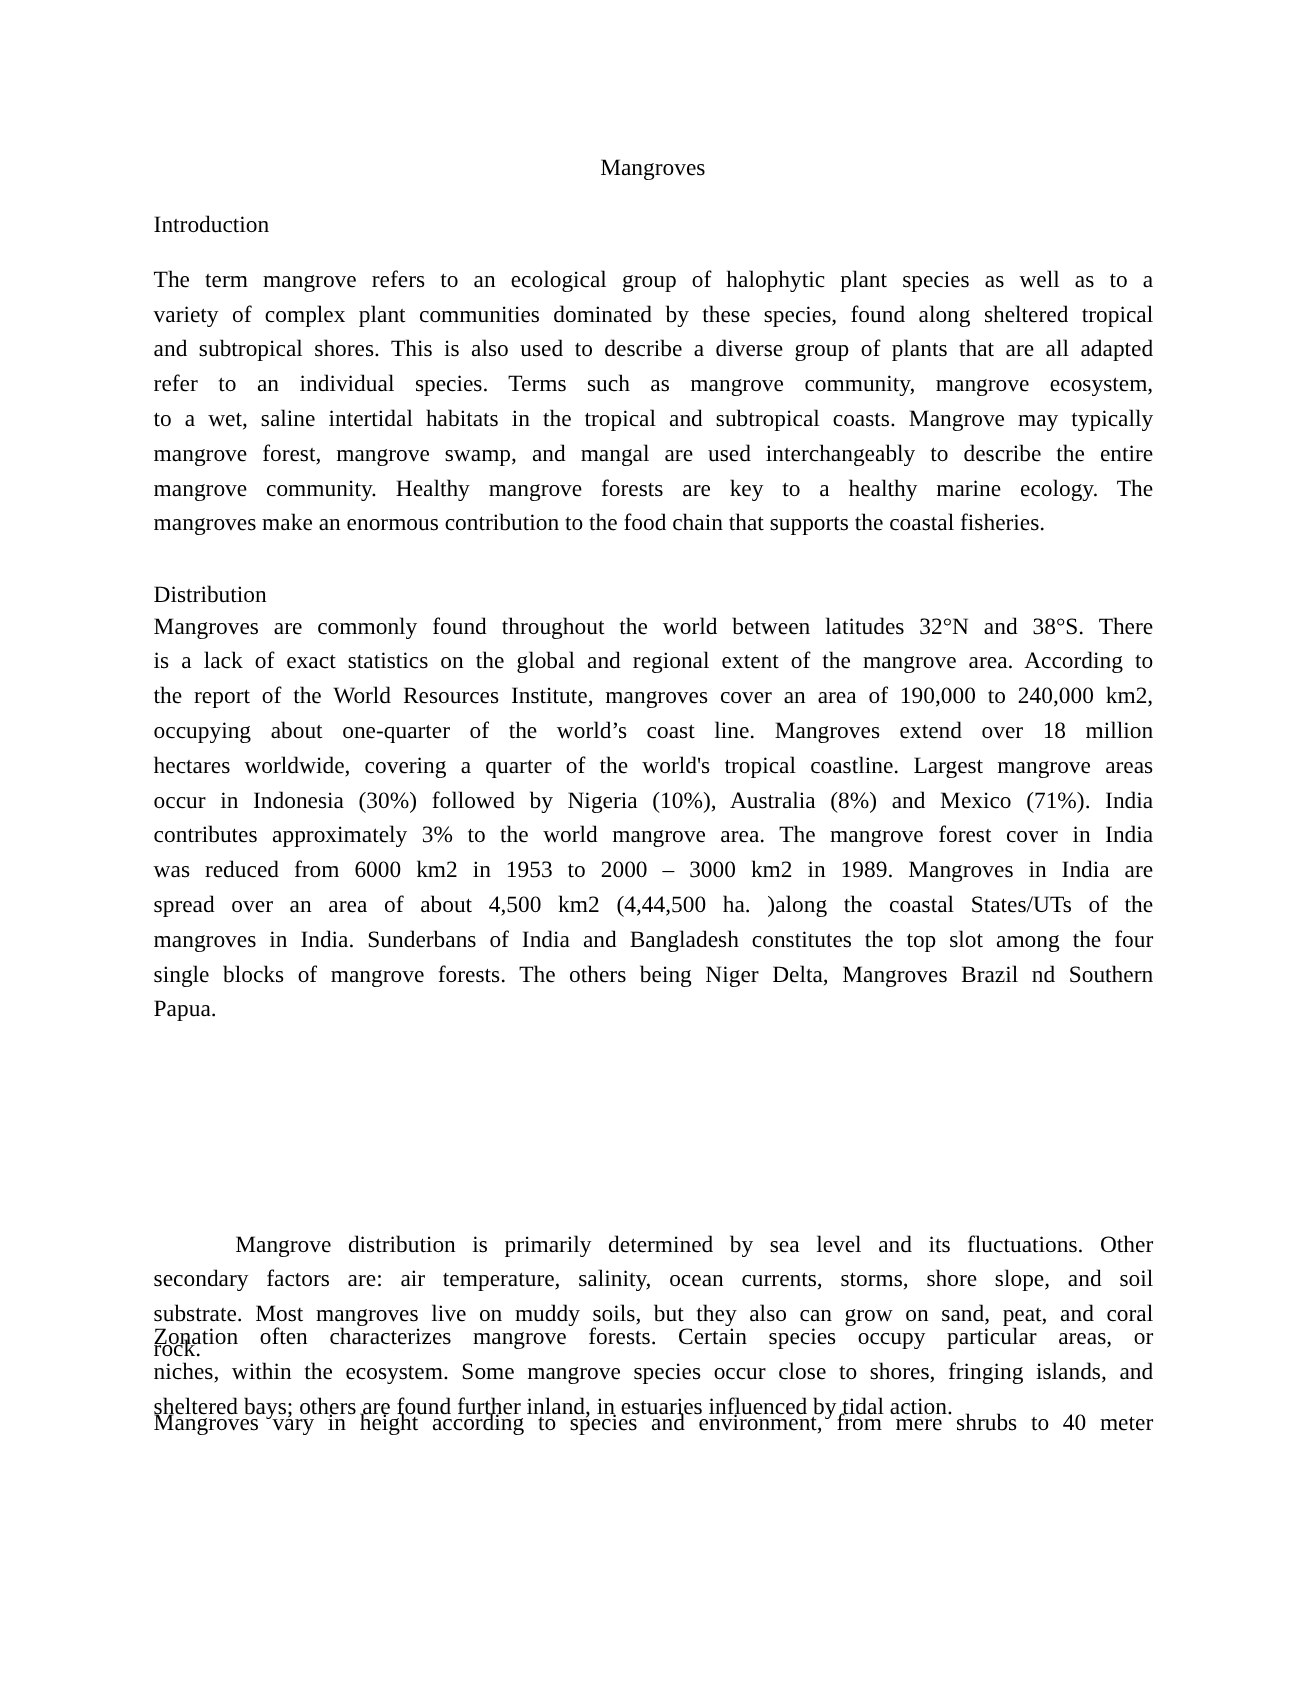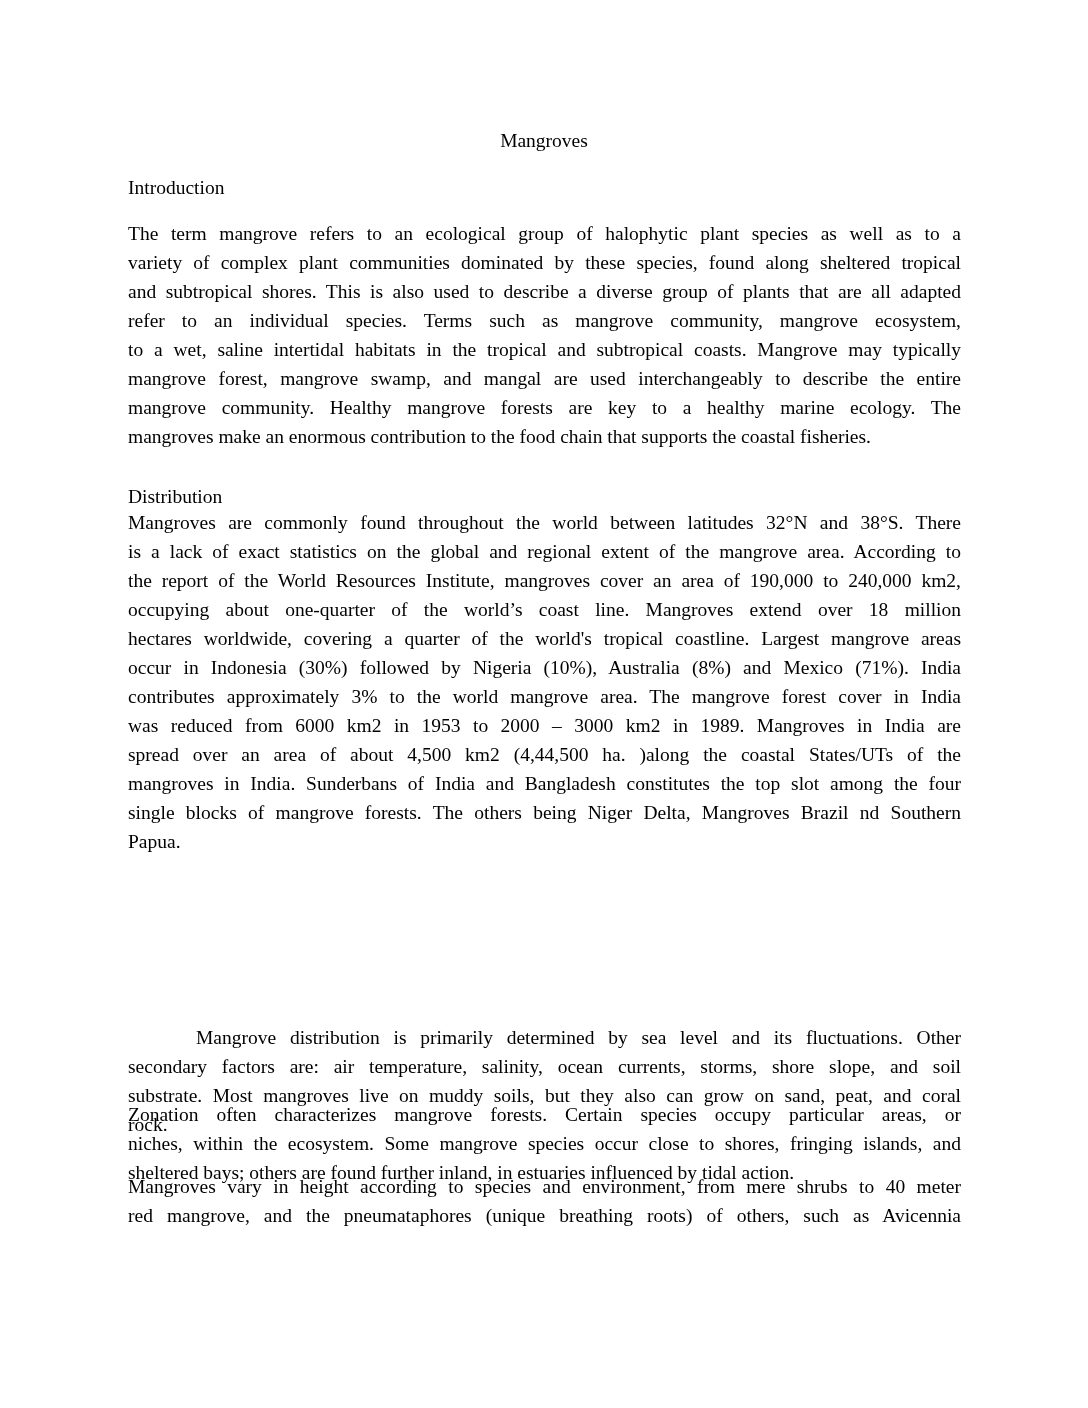--- a/index.html
+++ b/index.html
@@ -108,16 +108,15 @@
   </div>
 
   <div class="para" style="top:1073px;margin-top:29px;">
     <span class="line">Zonation often characterizes mangrove forests. Certain species occupy particular areas, or</span>
     <span class="line">niches, within the ecosystem. Some mangrove species occur close to shores, fringing islands, and</span>
     <span class="line last">sheltered bays; others are found further inland, in estuaries influenced by tidal action.</span>
   </div>
 
   <div class="para" style="top:1174px;">
     <span class="line">Mangroves vary in height according to species and environment, from mere shrubs to 40 meter</span>
-    <span class="line">red mangrove, and the pneumataphores (unique breathing roots) of others, such as Avicennia</span>
   </div>
 
 </div>
 
 </body></html>

